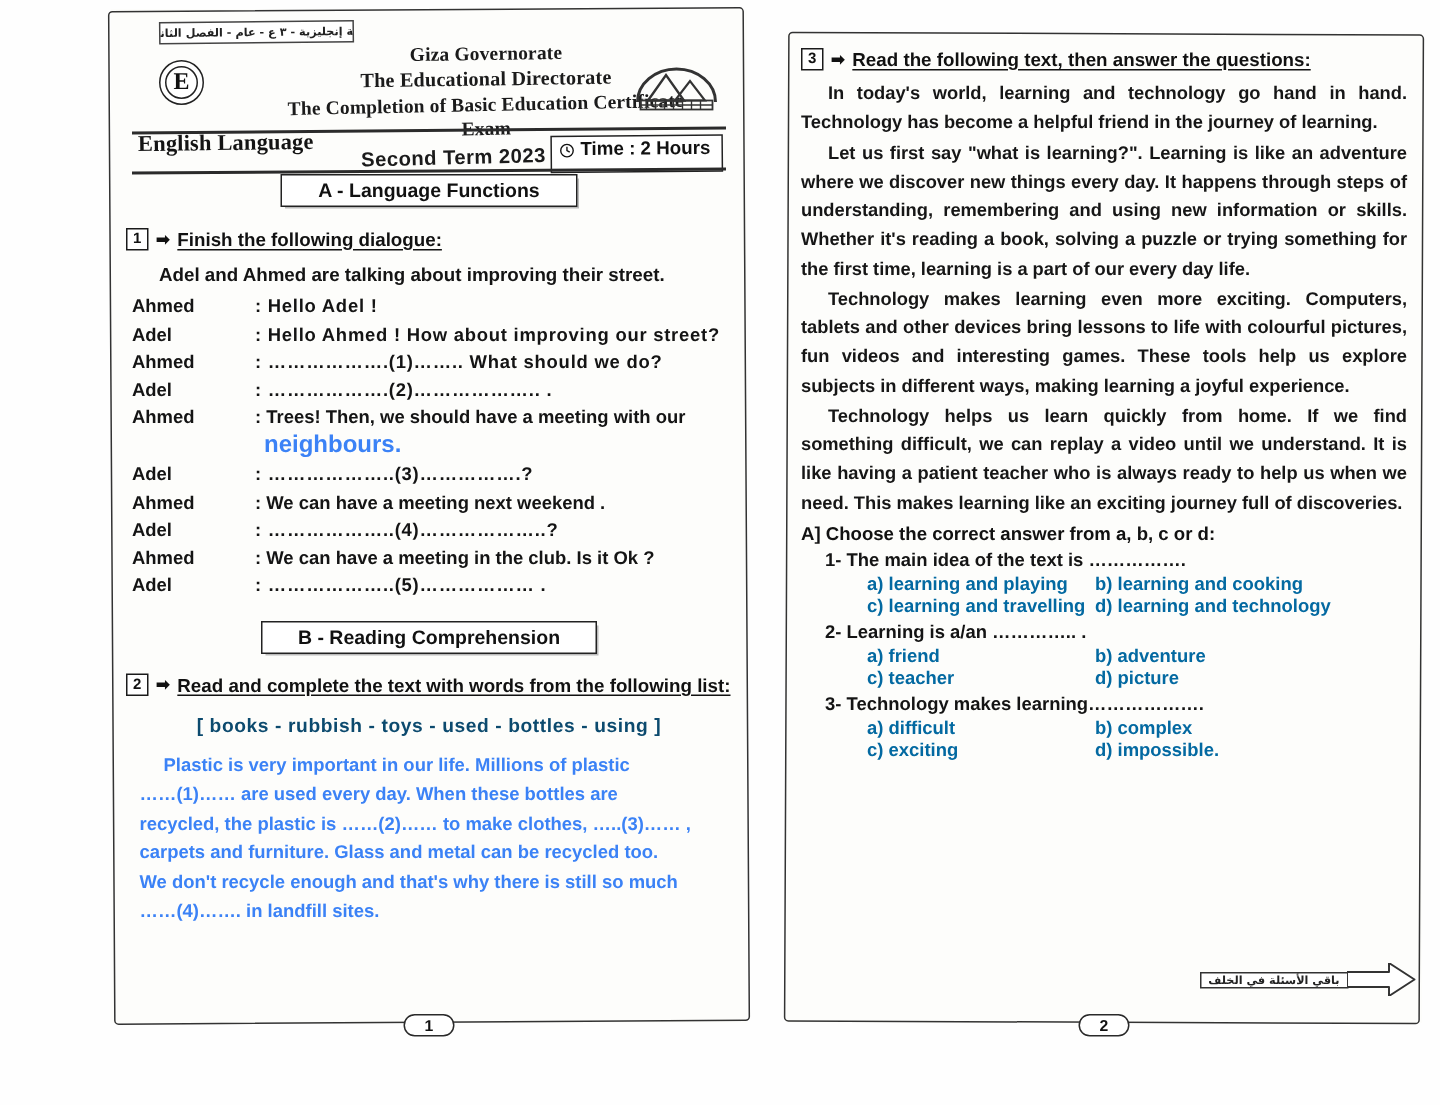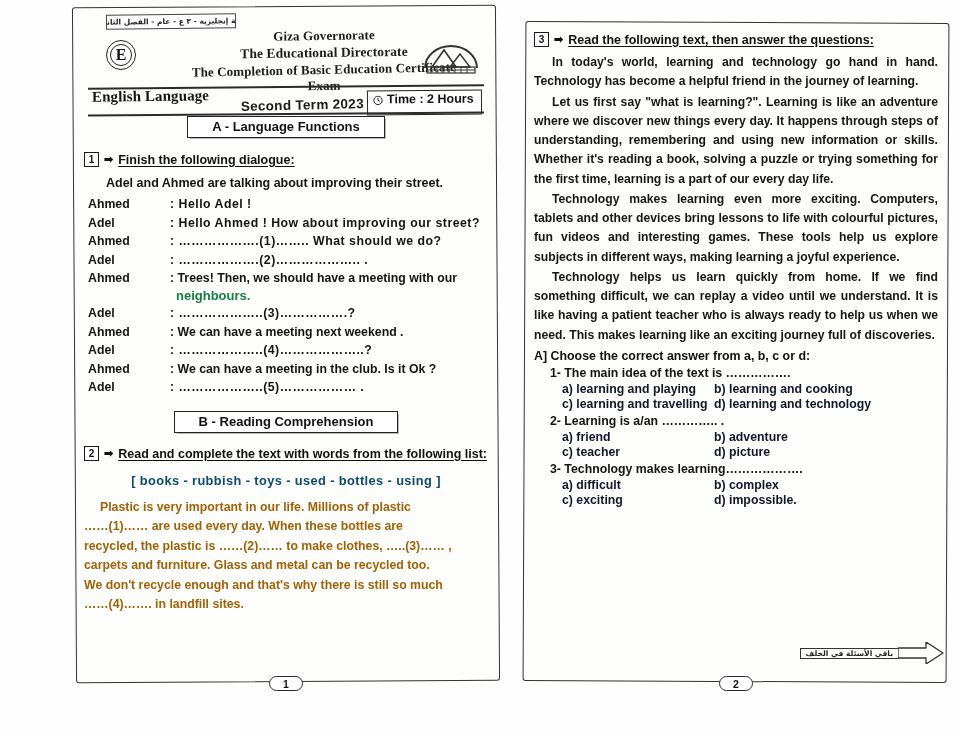--- a/index.html
+++ b/index.html
@@ -148,31 +148,31 @@
   .dlg-intro {
     margin: 9px 0 7px 22px;
     font-size: 12.5px; font-weight: 700; color: #141414;
   }
   .dlg-row {
     display: flex; font-size: 12.3px; font-weight: 700; color: #141414;
     margin-bottom: 3.5px; line-height: 1.22;
   }
   .dlg-spk { width: 86px; flex: 0 0 86px; padding-left: 4px; }
   .dlg-txt { flex: 1 1 auto; }
-  .dlg-cont { margin-left: 92px; font-size: 13px; font-weight: 700;
-              color:#15803d; margin-top:-2px; margin-bottom:3.5px; }
+  .dlg-cont { margin-left: 92px; font-size: 16px; font-weight: 700;
+              color:#3b82f6; margin-top:-2px; margin-bottom:3.5px; }
 
   
   .wordlist {
     text-align: center; font-size: 12.8px; font-weight: 700; color: #0c4a6e;
     margin: 12px 0 10px; letter-spacing: .4px;
   }
   .para-line {
-    font-size: 12.3px; font-weight: 700; color: #a16207;
-    line-height: 1.58; margin-left: 0;
+    font-size: 12.3px; font-weight: 700; color: #3b82f6;
+    line-height: 1.58; margin-left: 9px;
   }
   .para-line.indent { text-indent: 16px; }
 
   
   .passage p {
     margin: 0 0 1px 0;
     font-size: 12.2px; font-weight: 700; color: #161616;
     line-height: 1.58;
     text-align: justify;
     text-indent: 18px;
@@ -180,22 +180,22 @@
   .mcq-head {
     margin: 4px 0 3px 0;
     font-size: 12.4px; font-weight: 700; color: #111;
   }
   .mcq-head .u { text-underline-offset: 2px; }
   .mcq-q {
     margin: 3px 0 2px 16px;
     font-size: 12.3px; font-weight: 700; color: #141414;
   }
   .mcq-opts {
-    display: flex; margin: 0 0 1px 28px;
-    font-size: 12.3px; font-weight: 700; color: #0f172a;
+    display: flex; margin: 0 0 1px 44px;
+    font-size: 12.3px; font-weight: 700; color: #0369a1;
   }
   .mcq-opts .o1 { width: 152px; flex: 0 0 152px; }
   .mcq-opts .o2 { flex: 1 1 auto; }
 
   
   .pagenum-wrap {
     position: absolute; left: 0; right: 0; bottom: -9px;
     display: flex; align-items: center; justify-content: center;
   }
   .pagenum {

